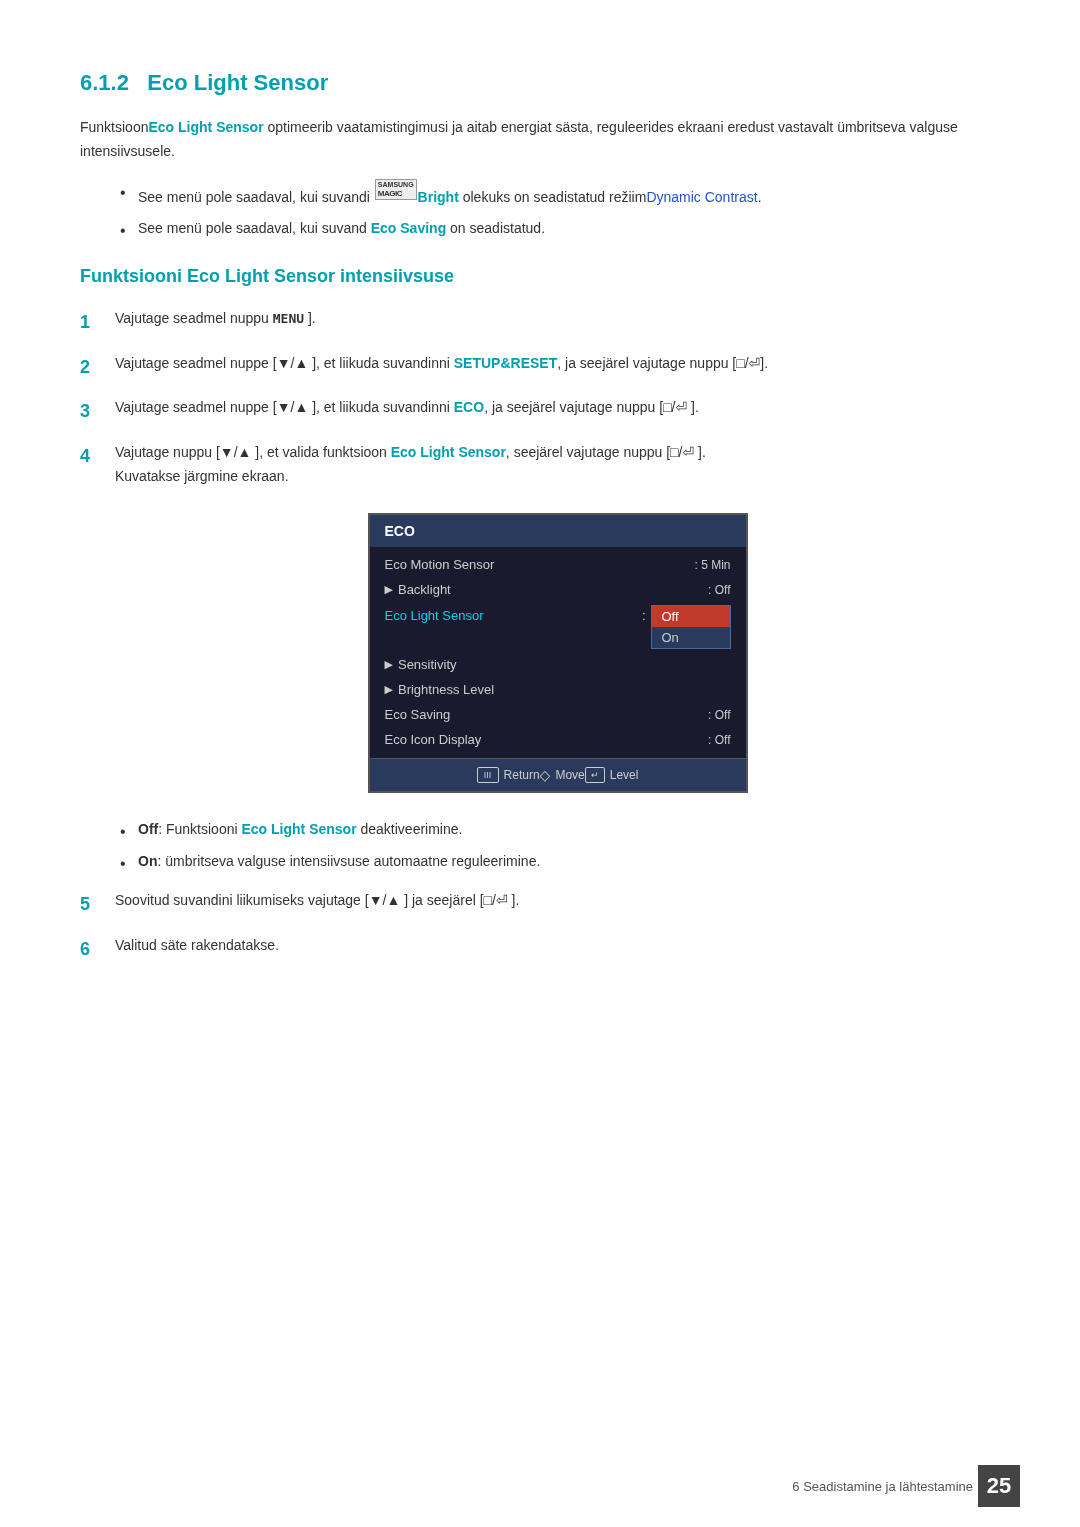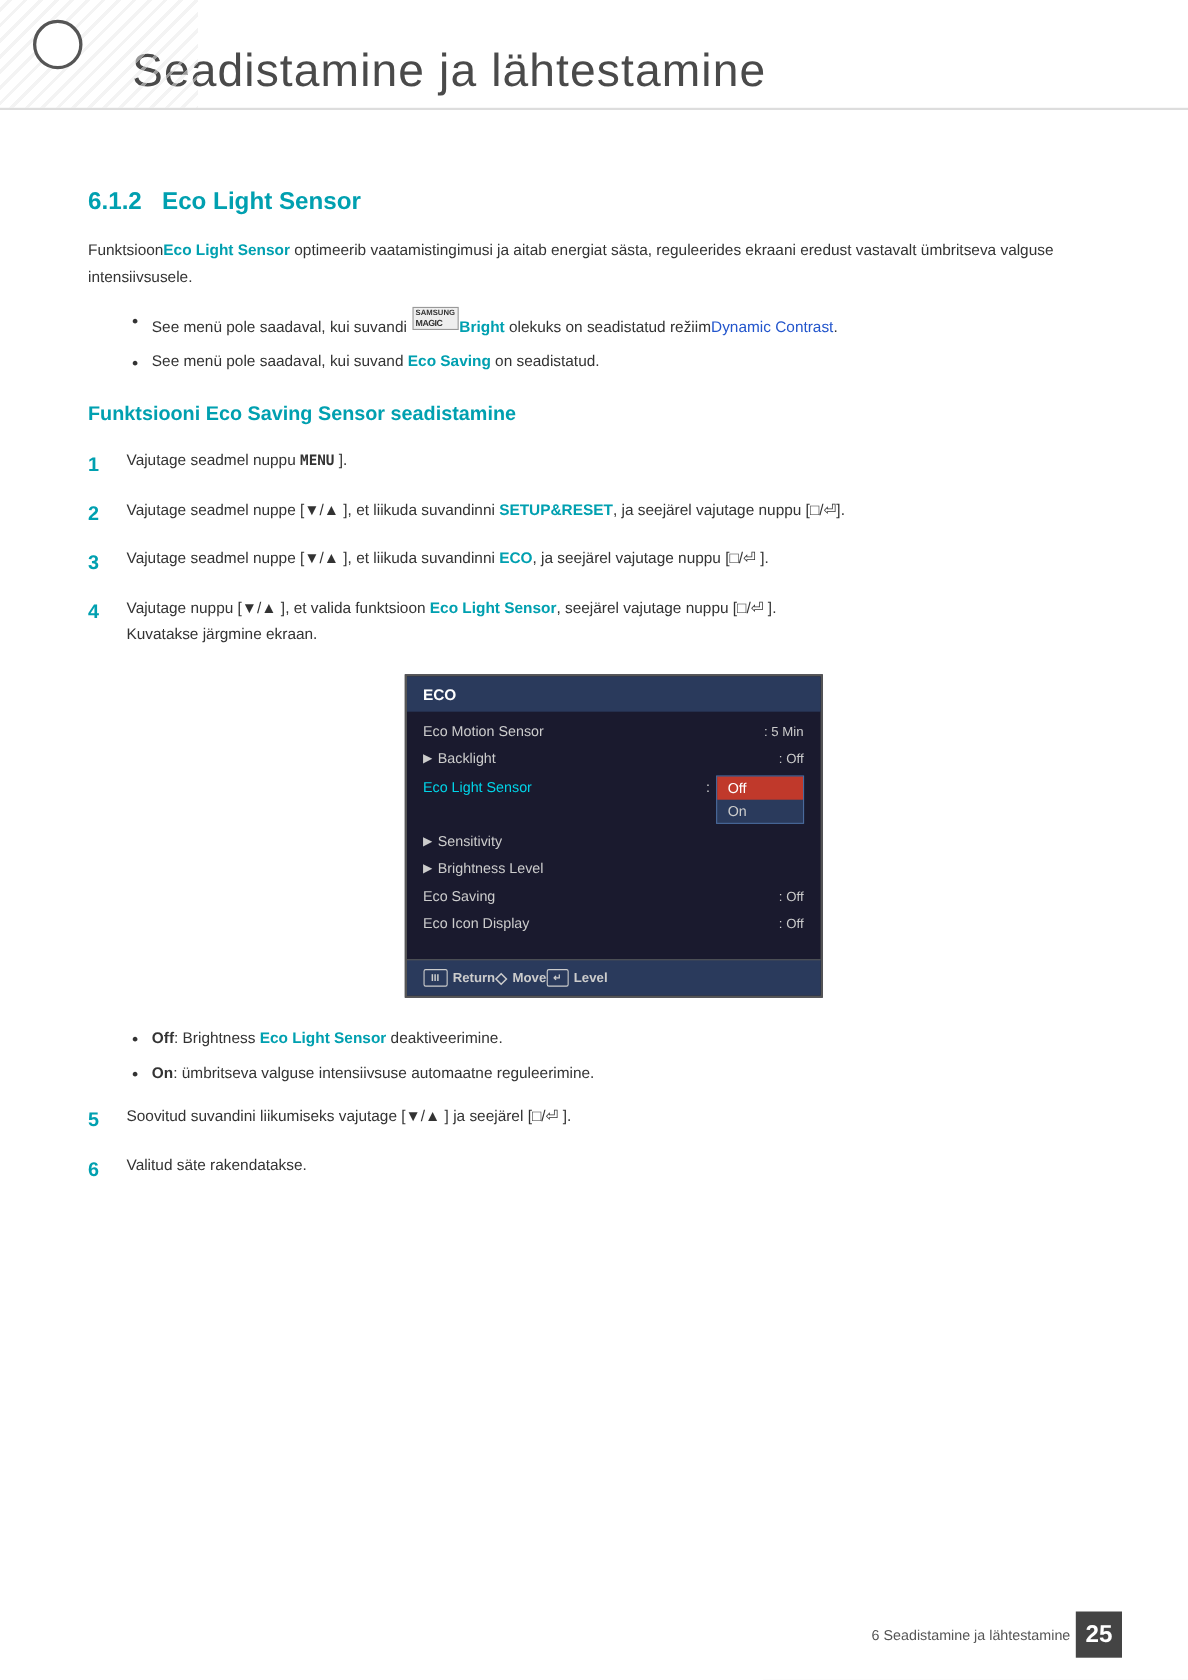--- a/index.html
+++ b/index.html
@@ -199,28 +199,27 @@
     }
 
     .eco-menu-row .value {
       color: #ccc;
       font-size: 12px;
     }
 
     .eco-menu-footer {
       background: #2a3a5c;
       display: flex;
-      justify-content: flex-start;
+      justify-content: center;
       align-items: center;
       padding: 8px 15px;
       color: #ccc;
       font-size: 12px;
       border-top: 1px solid #555;
-      margin-top: 15px;
-      font-weight: bold;
+      margin-top: 1px;
     }
 
     .footer-item {
       display: flex;
       align-items: center;
       gap: 5px;
     }
 
     
     .samsung-magic {
@@ -270,25 +269,20 @@
       font-family: monospace;
       font-weight: bold;
       font-size: 13px;
     }
   </style>
 </head>
 <body>
 
 <div class="page">
 
-  <div class="page-header">
-    <div class="header-diagonal"></div>
-    <div class="header-circle"></div>
-    <h1 class="header-title">Seadistamine ja lähtestamine</h1>
-  </div>
 
   <div class="content">
 
     <div class="section-number-title">
       <span>6.1.2</span>&nbsp;&nbsp;
       <span>Eco Light Sensor</span>
     </div>
 
     <p class="body-text">
       <span>Funktsioon</span><span class="highlight-teal">Eco Light Sensor</span><span> optimeerib vaatamistingimusi ja aitab energiat sästa, reguleerides ekraani eredust vastavalt ümbritseva valguse intensiivsusele.</span>
@@ -297,21 +291,21 @@
     <ul class="bullet-list">
       <li>
         <span>See menü pole saadaval, kui suvandi</span>
         <span class="samsung-magic"><span class="magic-line1">SAMSUNG</span><span class="magic-line2">MAGIC</span></span><span class="highlight-teal">Bright</span><span> olekuks on seadistatud režiim</span><span class="highlight-blue">Dynamic Contrast</span><span>.</span>
       </li>
       <li>
         <span>See menü pole saadaval, kui suvand&nbsp;</span><span class="highlight-teal">Eco Saving</span><span> on seadistatud.</span>
       </li>
     </ul>
 
-    <div class="subsection-title">Funktsiooni Eco Saving Sensor seadistamine</div>
+    <div class="subsection-title">Funktsiooni Eco Light Sensor intensiivsuse</div>
 
     <ol class="numbered-steps">
 
       <li>
         <span class="step-number highlight-teal">1</span>
         <span class="step-content">
           Vajutage seadmel nuppu <span class="inline-key bold-text">MENU</span> ].
         </span>
       </li>
 
@@ -397,21 +391,21 @@
           <div class="footer-item">
             <span style="display:inline-block;width:20px;height:16px;border:1.5px solid #ccc;border-radius:2px;font-size:9px;text-align:center;line-height:14px;color:#ccc;">↵</span>
             <span>Level</span>
           </div>
         </div>
       </div>
     </div>
 
     <ul class="bullet-list">
       <li>
-        <span class="bold-text">Off</span>: <span>Brightness</span><span class="highlight-teal"> Eco Light Sensor</span><span> deaktiveerimine.</span>
+        <span class="bold-text">Off</span>: <span>Funktsiooni</span><span class="highlight-teal"> Eco Light Sensor</span><span> deaktiveerimine.</span>
       </li>
       <li>
         <span class="bold-text">On</span><span>: ümbritseva valguse intensiivsuse automaatne reguleerimine.</span>
       </li>
     </ul>
 
     <ol class="numbered-steps">
 
       <li>
         <span class="step-number highlight-teal">5</span>

